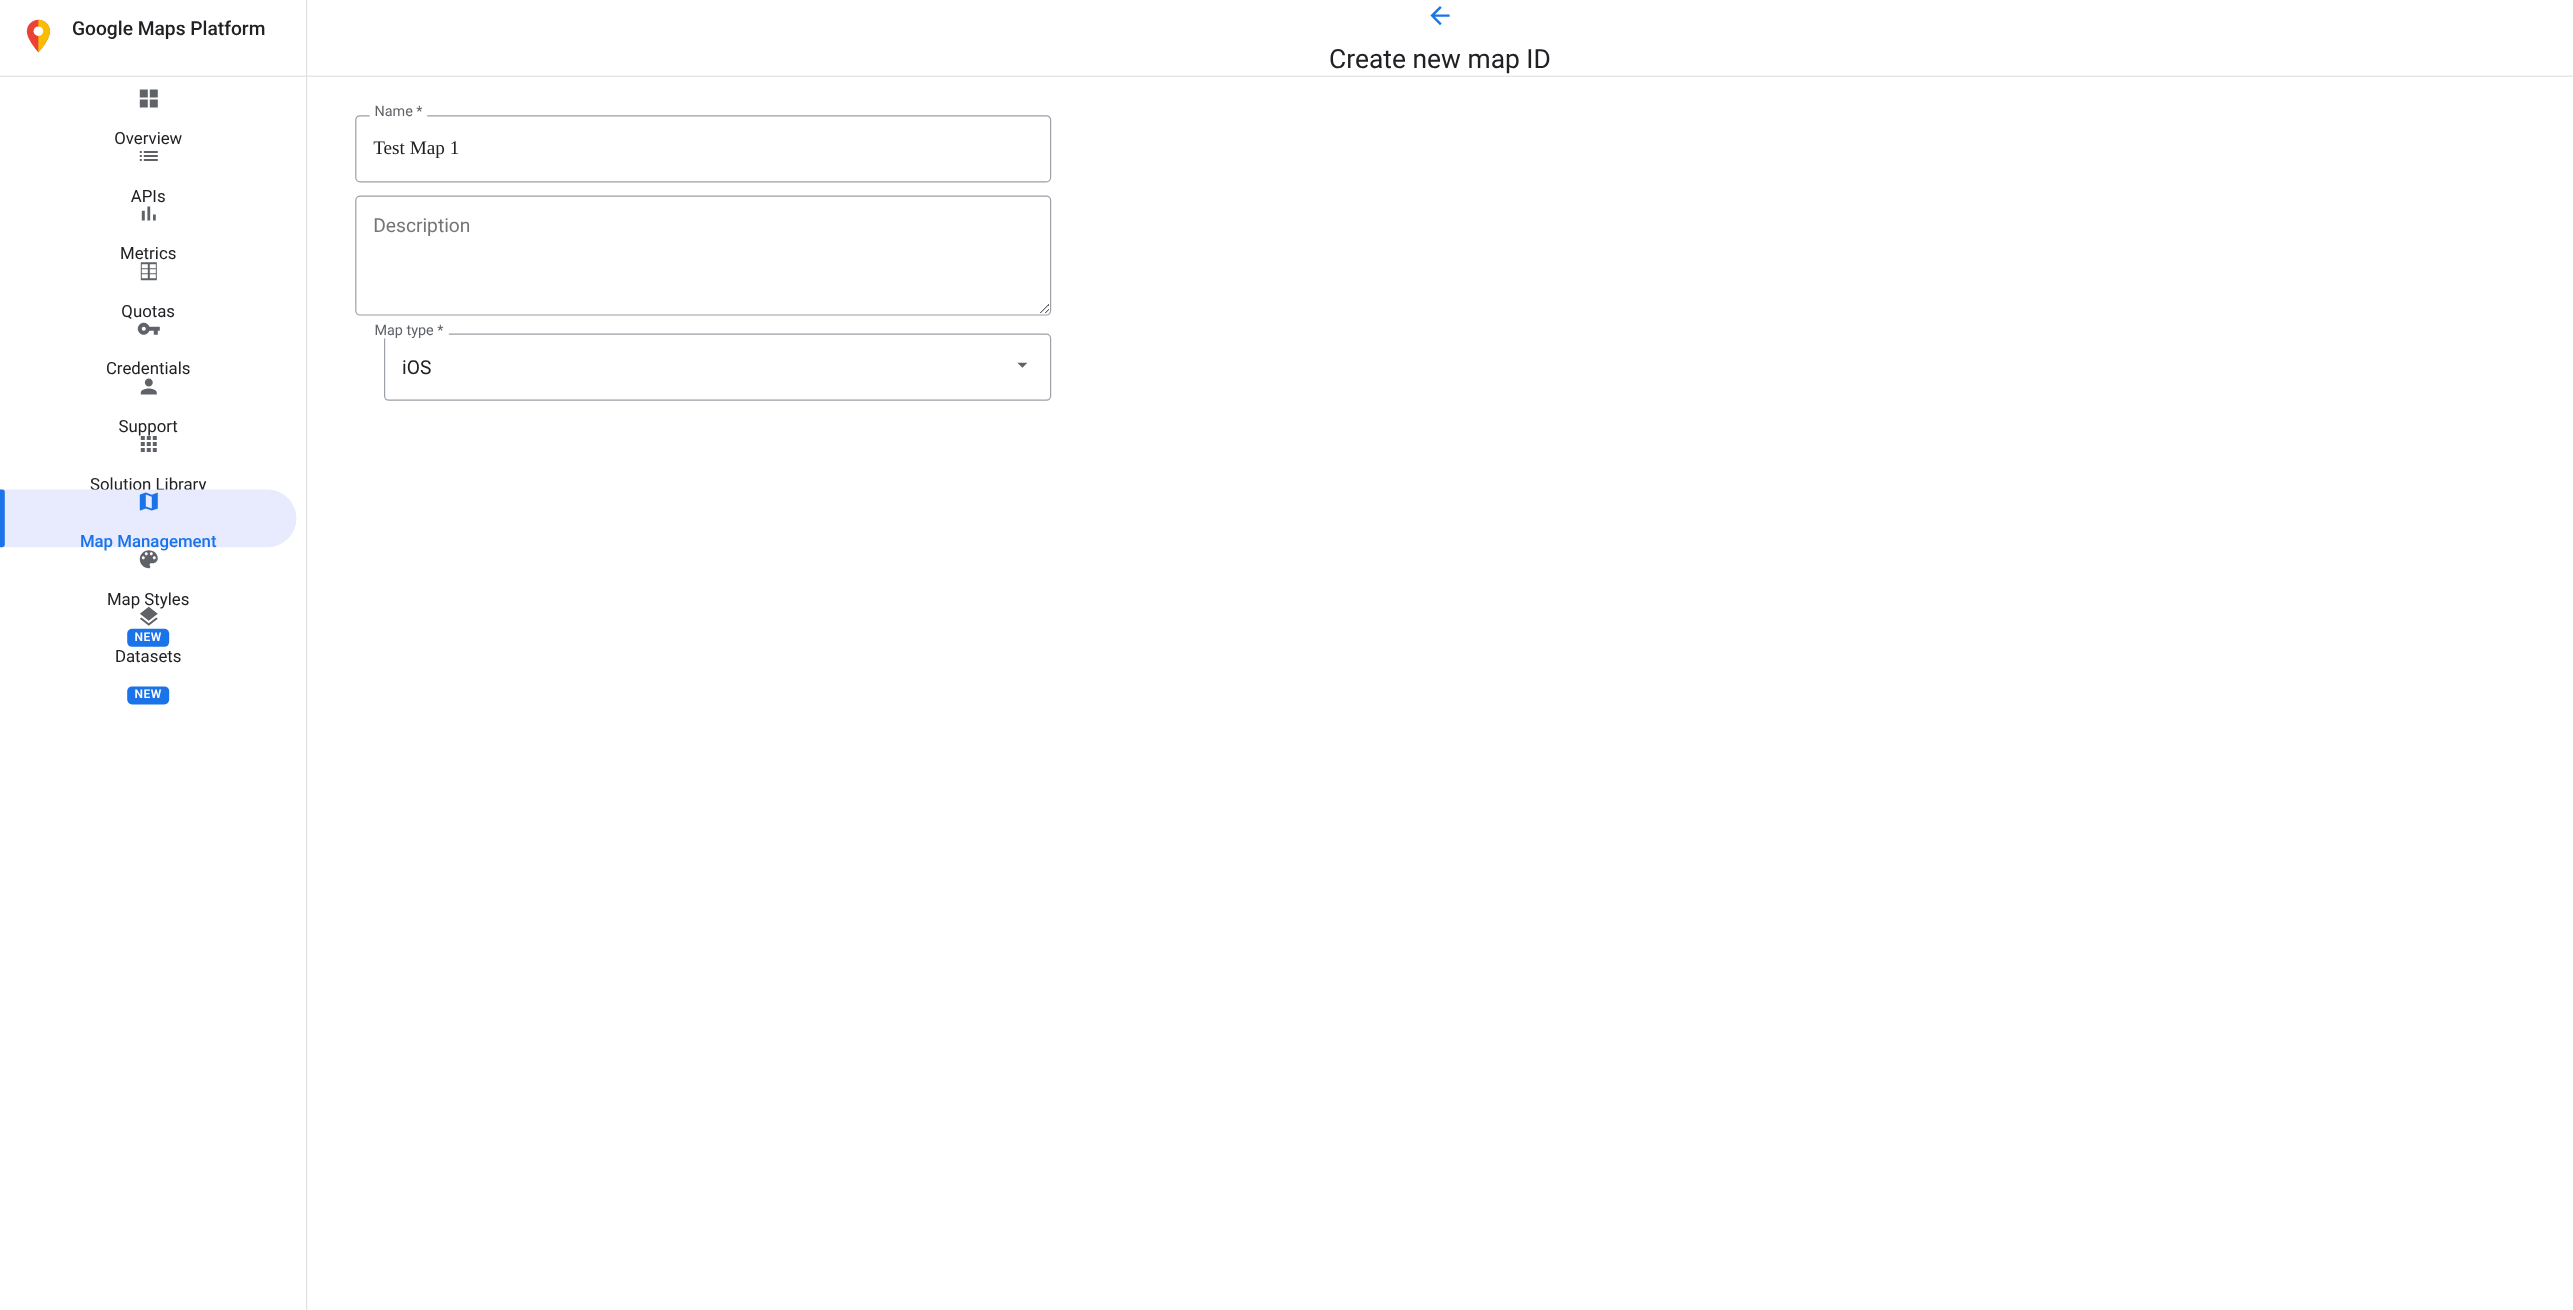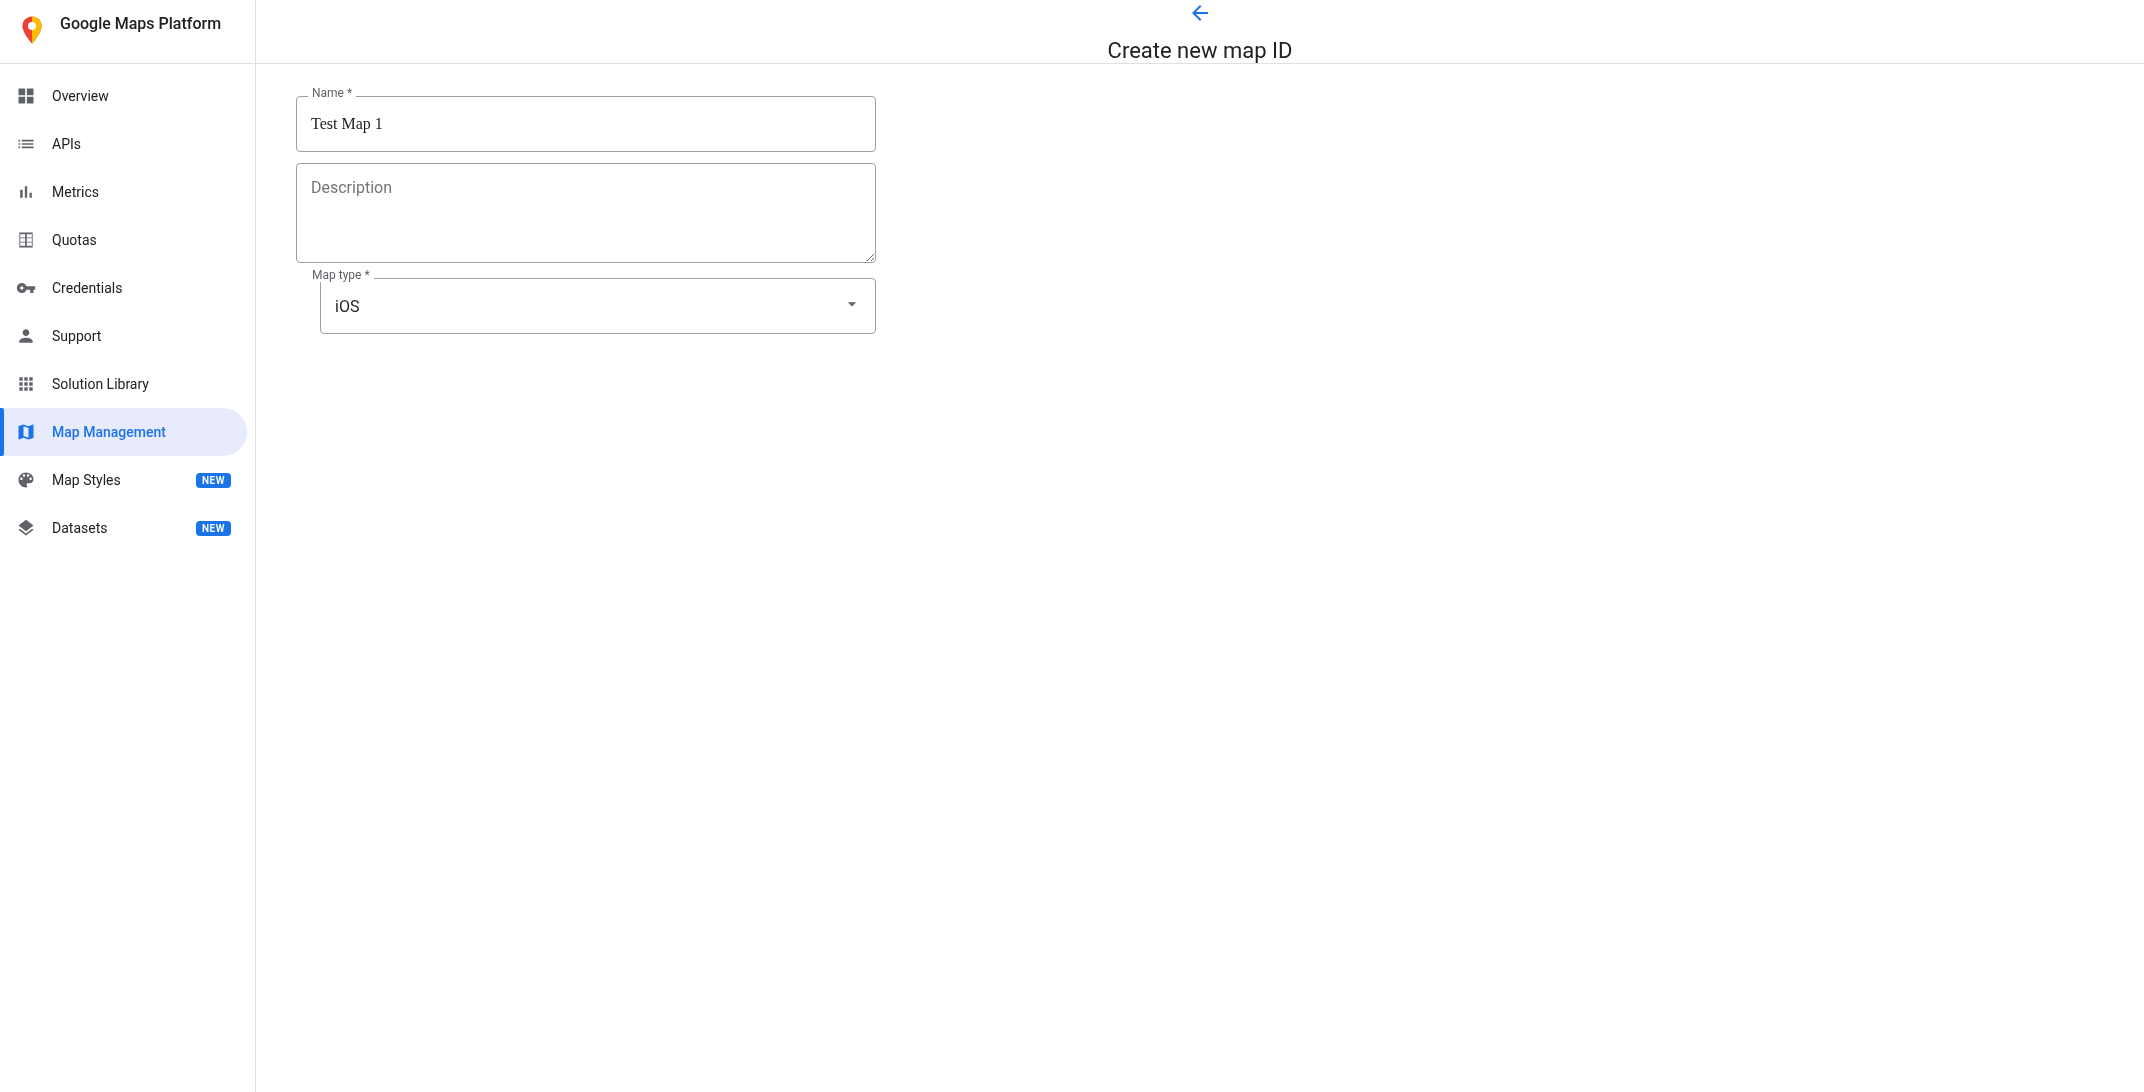--- a/index.html
+++ b/index.html
@@ -60,20 +60,21 @@
       padding: 0 16px;
       height: 48px;
       gap: 16px;
       cursor: pointer;
       border-radius: 0 24px 24px 0;
       margin-right: 8px;
       position: relative;
       color: #202124;
       font-size: 14px;
       font-weight: 400;
+      flex-direction: column;
     }
 
     .nav-item.active {
       background: #e8eafd;
       color: #1a73e8;
       font-weight: 500;
     }
 
     .nav-item.active::before {
       content: '';

